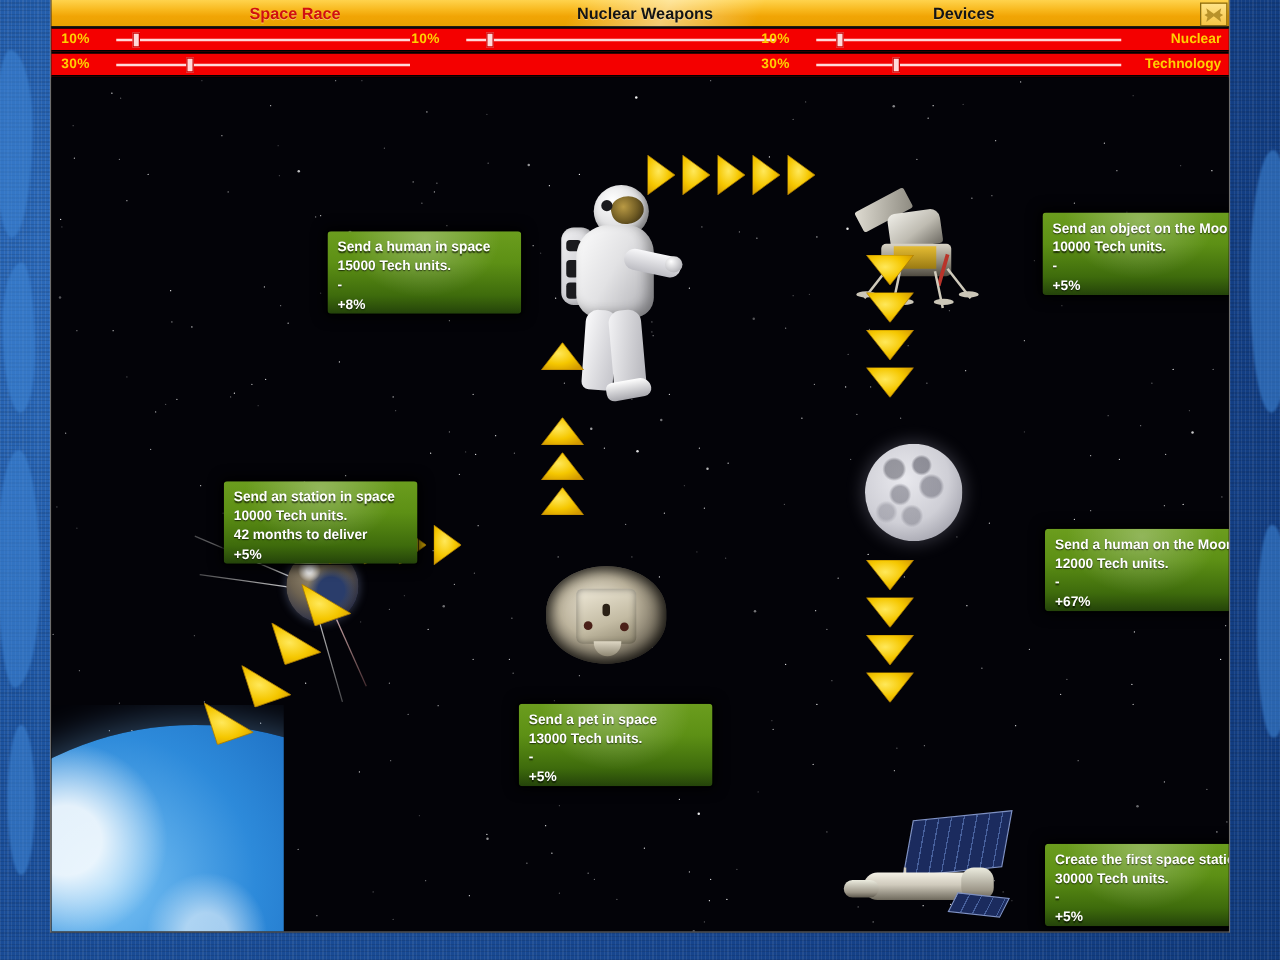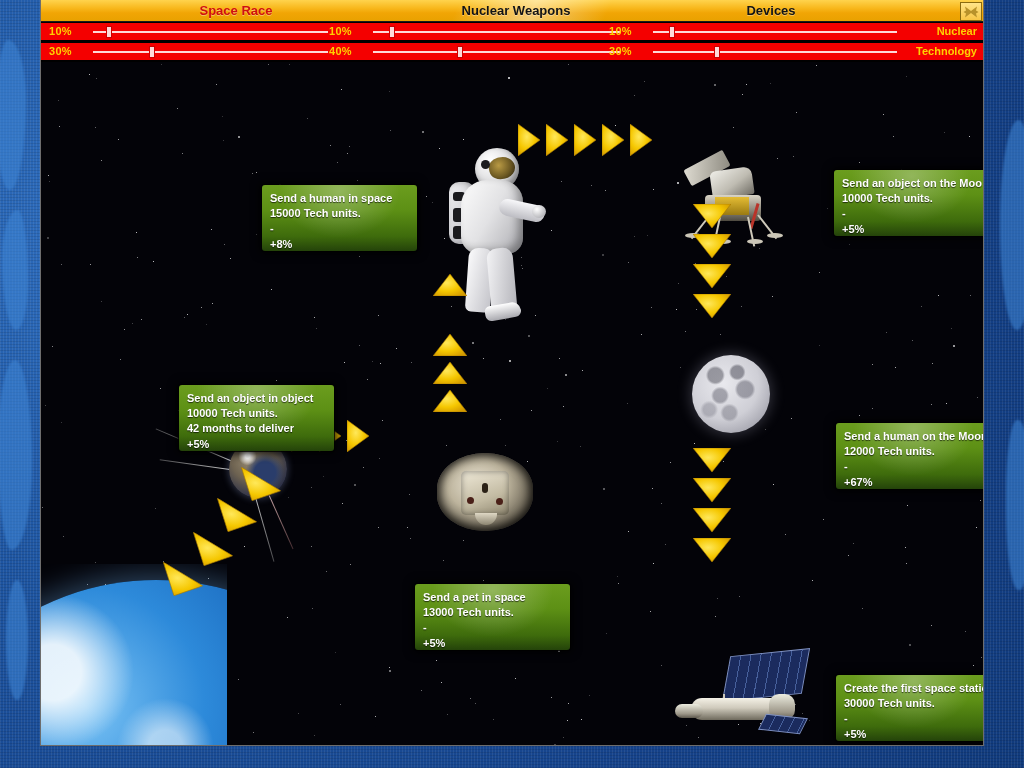--- a/index.html
+++ b/index.html
@@ -361,21 +361,21 @@
     cursor: pointer;
   }
   .card .ln { white-space: nowrap; overflow: hidden; }
   .card .ln.bonus { margin-top: 1px; }
 
   
   #card-human-space   { left: 221px; top: 123px; }
   #card-object-moon   { left: 793px; top: 108px; }
   #card-object-space  { left: 138px; top: 323px; }
   #card-human-moon    { left: 795px; top: 361px; }
-  #card-pet-space     { left: 374px; top: 522px; }
+  #card-pet-space     { left: 374px; top: 501px; }
   #card-station       { left: 795px; top: 613px; }
 </style>
 </head>
 <body>
 
 <div id="desktop">
   <div class="land l1"></div>
   <div class="land l2"></div>
   <div class="land l3"></div>
   <div class="land l4"></div>
@@ -420,25 +420,20 @@
     </div>
 
     <div class="slider-row" id="slider-row-tech">
 
       <div class="slider-cell" style="left:8px; width:292px;">
         <span class="slider-pct">30%</span>
         <span class="slider-track" style="width:235px;"></span>
         <span class="slider-knob" style="left:100px;"></span>
       </div>
 
-      <div class="slider-cell" style="left:288px; width:292px;">
-        <span class="slider-pct">40%</span>
-        <span class="slider-track" style="width:248px;"></span>
-        <span class="slider-knob" style="left:128px;"></span>
-      </div>
 
       <div class="slider-cell" style="left:568px; width:292px;">
         <span class="slider-pct">30%</span>
         <span class="slider-track" style="width:244px;"></span>
         <span class="slider-knob" style="left:105px;"></span>
       </div>
       <span class="row-label">Technology</span>
     </div>
 
     <div id="play-area">
@@ -1161,21 +1156,21 @@
       </div>
 
       <div class="card" id="card-object-moon">
         <div class="ln">Send an object on the Moon</div>
         <div class="ln">10000 Tech units.</div>
         <div class="ln">-</div>
         <div class="ln bonus">+5%</div>
       </div>
 
       <div class="card" id="card-object-space">
-        <div class="ln">Send an object in object</div>
+        <div class="ln">Send an station in space</div>
         <div class="ln">10000 Tech units.</div>
         <div class="ln">42 months to deliver</div>
         <div class="ln bonus">+5%</div>
       </div>
 
       <div class="card" id="card-human-moon">
         <div class="ln">Send a human on the Moon</div>
         <div class="ln">12000 Tech units.</div>
         <div class="ln">-</div>
         <div class="ln bonus">+67%</div>

